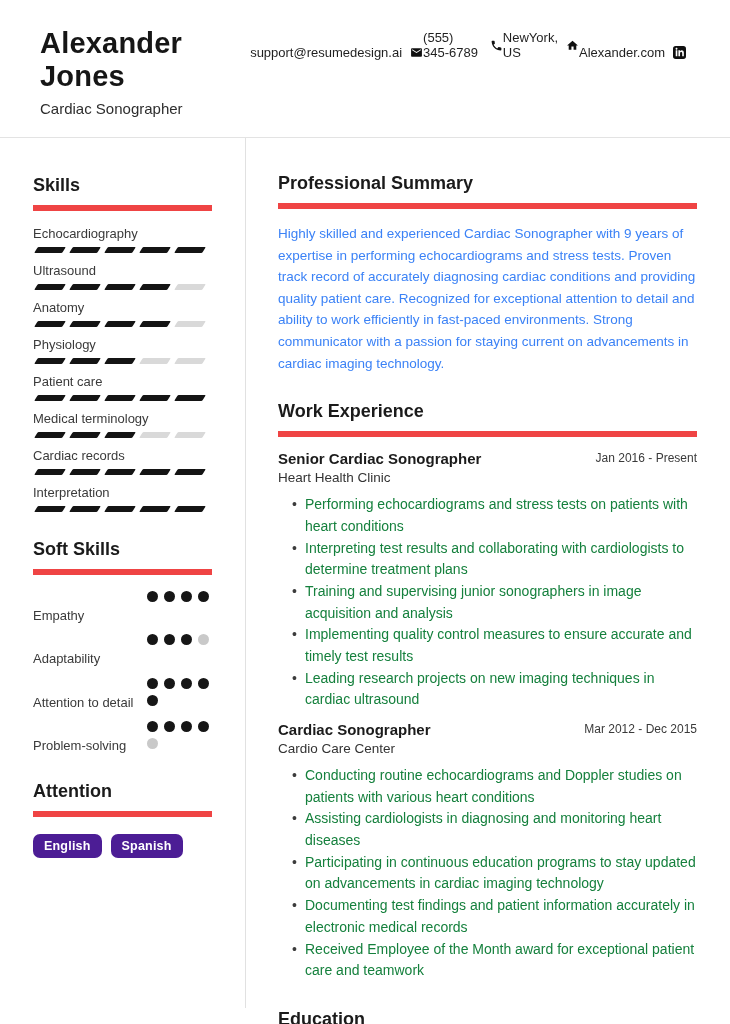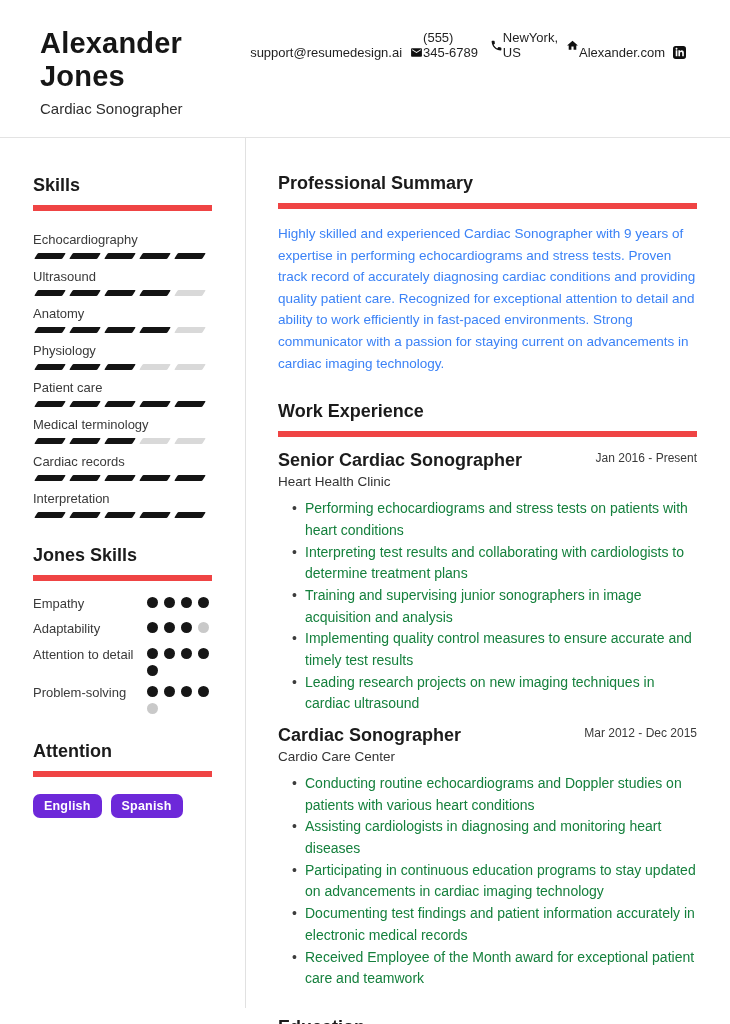--- a/index.html
+++ b/index.html
@@ -28,48 +28,48 @@
   .sidebar { width: 245px; padding: 37px 33px 0 33px; flex-shrink: 0; }
   .vdivider { width: 1px; background: #e1e1e1; margin-bottom: 21px; }
   .main { flex: 1; padding: 35px 33px 0 32px; }
   
   .section { margin-bottom: 27px; }
   .section-heading {
     font-size: 18px; font-weight: 700; color: #1b1b1b;
     padding-bottom: 9px; border-bottom: 6px solid #ef4444;
   }
   
-  .skills-list { margin-top: 21px; }
+  .skills-list { margin-top: 15px; }
   .skill-item { margin-bottom: 10px; }
   .skill-label { font-size: 13px; color: #3a3a3a; margin-bottom: 6px; }
   .skill-bar { display: flex; gap: 7px; padding-left: 3px; }
   .seg {
     width: 28px; height: 6px; background: #d9d9d9;
     transform: skewX(-32deg); border-radius: 1px;
   }
   .seg.filled { background: #141414; }
   
   .soft-list { margin-top: 15px; }
   .soft-row { display: flex; align-items: flex-start; margin-bottom: 9px; }
-  .soft-label { width: 114px; font-size: 13px; color: #3a3a3a; line-height: 1.25; }
+  .soft-label { width: 114px; font-size: 13px; color: #3a3a3a; line-height: 1.25; margin-top: 18px; }
   .dots { width: 64px; display: flex; flex-wrap: wrap; gap: 6px; padding-top: 1px; }
   .dot { width: 11px; height: 11px; border-radius: 50%; background: #c9c9c9; }
   .dot.filled { background: #161616; }
   
   .pill-row { display: flex; gap: 9px; margin-top: 17px; }
   .pill {
-    background: #6d28d9; color: #ffffff; font-size: 12.5px; font-weight: 700;
+    background: #4c1d95; color: #ffffff; font-size: 12.5px; font-weight: 700;
     padding: 5px 11px; border-radius: 7px; letter-spacing: .2px;
   }
   
   .summary-text { font-size: 13.5px; line-height: 1.6; color: #3b82f6; margin-top: 14px; }
   .entries { margin-top: 13px; }
   .entry { margin-bottom: 10px; }
   .entry-head { display: flex; justify-content: space-between; align-items: flex-start; }
-  .entry-title { font-size: 18px; font-weight: 700; color: #1b1b1b; }
+  .entry-title { font-size: 15px; font-weight: 700; color: #1b1b1b; }
   .entry-date { font-size: 12px; color: #3a3a3a; padding-top: 1px; white-space: nowrap; }
   .entry-sub { font-size: 13.5px; color: #333333; margin-top: 3px; }
   .bullets { list-style: none; margin: 9px 0 2px 14px; }
   .bullets li {
     position: relative; padding-left: 13px;
     font-size: 14px; line-height: 1.55; color: #15803d;
   }
   .bullets li::before { content: "•"; position: absolute; left: 0; color: #3c3c3c; }
 </style>
 </head>
@@ -198,21 +198,21 @@
               <span class="seg filled"></span>
               <span class="seg filled"></span>
               <span class="seg filled"></span>
               <span class="seg filled"></span>
             </div>
           </div>
         </div>
     </section>
 
     <section class="section">
-      <h2 class="section-heading">Jones Skills</h2>
+      <h2 class="section-heading">Soft Skills</h2>
       <div class="soft-list">
           <div class="soft-row">
             <div class="soft-label">Empathy</div>
             <div class="dots">
               <span class="dot filled"></span>
               <span class="dot filled"></span>
               <span class="dot filled"></span>
               <span class="dot filled"></span>
             </div>
           </div>

